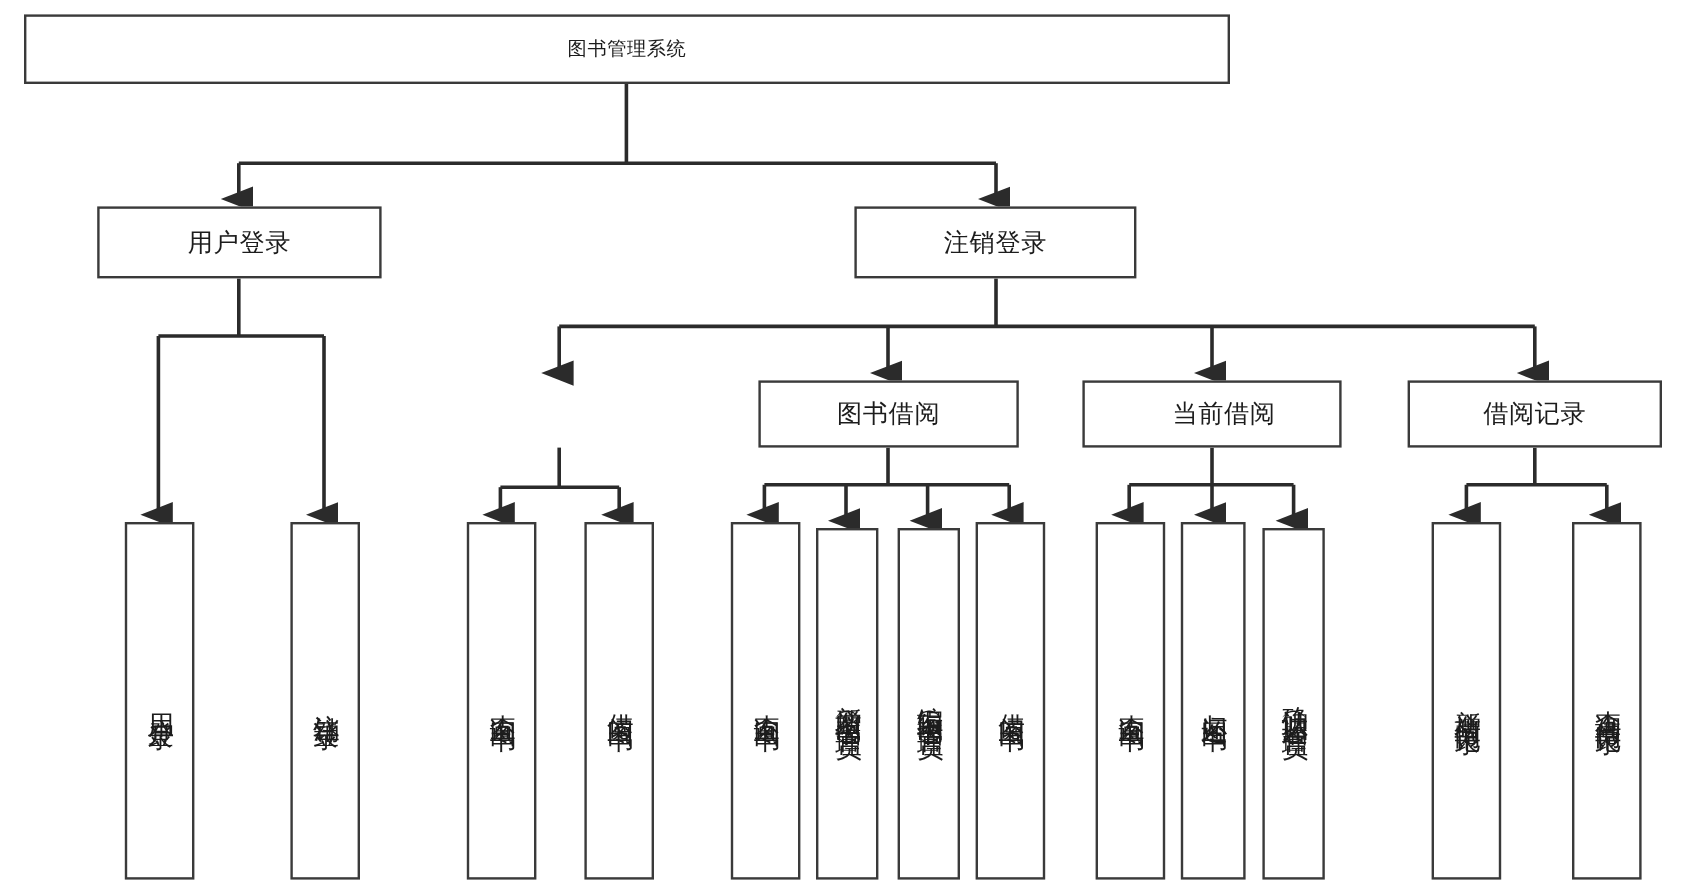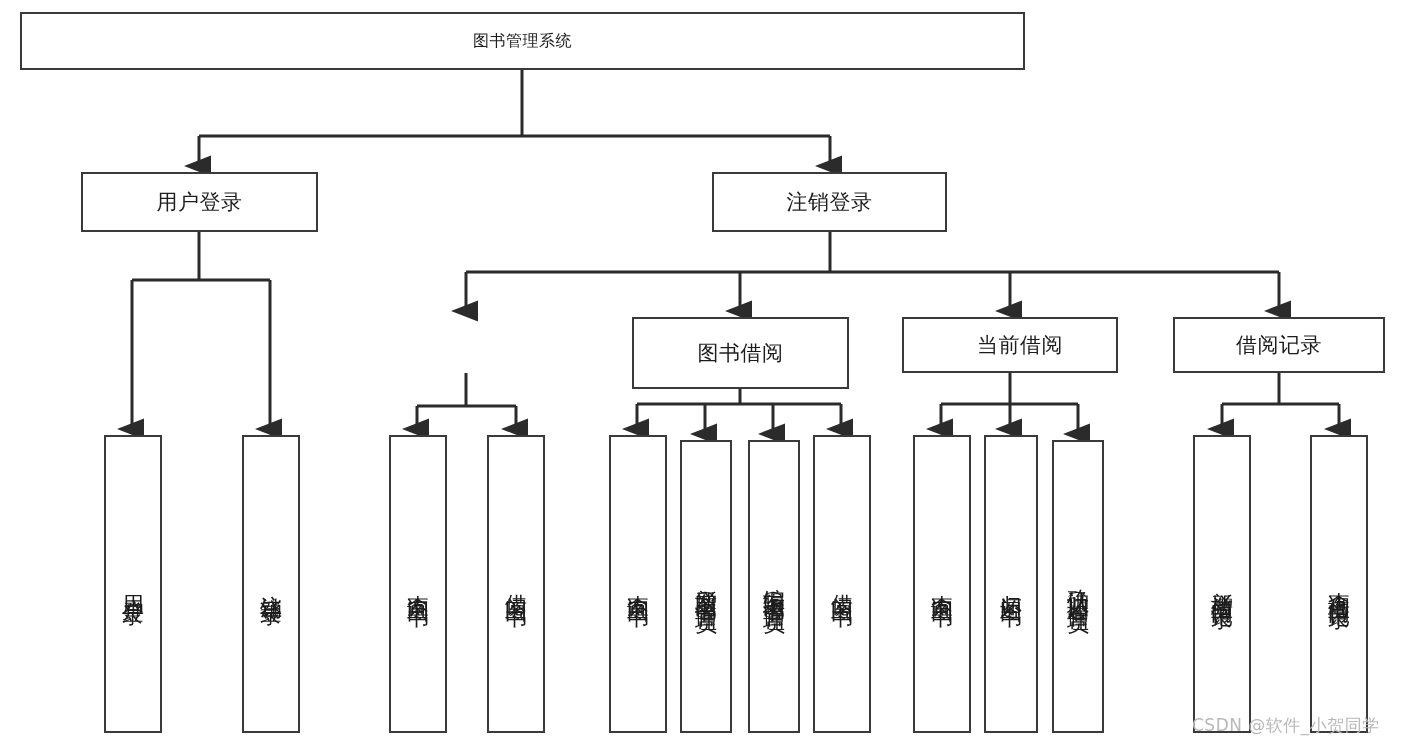--- a/index.html
+++ b/index.html
@@ -131,21 +131,21 @@
     <span class="label">图书管理系统</span>
   </div>
 
   <div class="node horiz" style="left:81px; top:172px; width:237px; height:60px;">
     <span class="label">用户登录</span>
   </div>
   <div class="node horiz" style="left:712px; top:172px; width:235px; height:60px;">
     <span class="label">注销登录</span>
   </div>
 
-  <div class="node horiz" style="left:632px; top:317px; width:217px; height:72px;">
+  <div class="node horiz" style="left:632px; top:317px; width:217px; height:56px;">
     <span class="label">图书借阅</span>
   </div>
   <div class="node horiz" style="left:902px; top:317px; width:216px; height:56px;padding-left:20px;">
     <span class="label">当前借阅</span>
   </div>
   <div class="node horiz" style="left:1173px; top:317px; width:212px; height:56px;align-items:center;">
     <span class="label">借阅记录</span>
   </div>
 
   <div class="node vert" style="left:104px; top:435px; width:58px; height:298px;">
@@ -185,15 +185,14 @@
     <span class="label">确认归还（管理员）</span>
   </div>
 
   <div class="node vert" style="left:1193px; top:435px; width:58px; height:298px;">
     <span class="label">新增借阅记录</span>
   </div>
   <div class="node vert" style="left:1310px; top:435px; width:58px; height:298px;">
     <span class="label">查询借阅记录</span>
   </div>
 
-  <div class="watermark" style="left:1192px; top:714px;">CSDN @软件_小贺同学</div>
 
 </div>
 
 </body></html>

